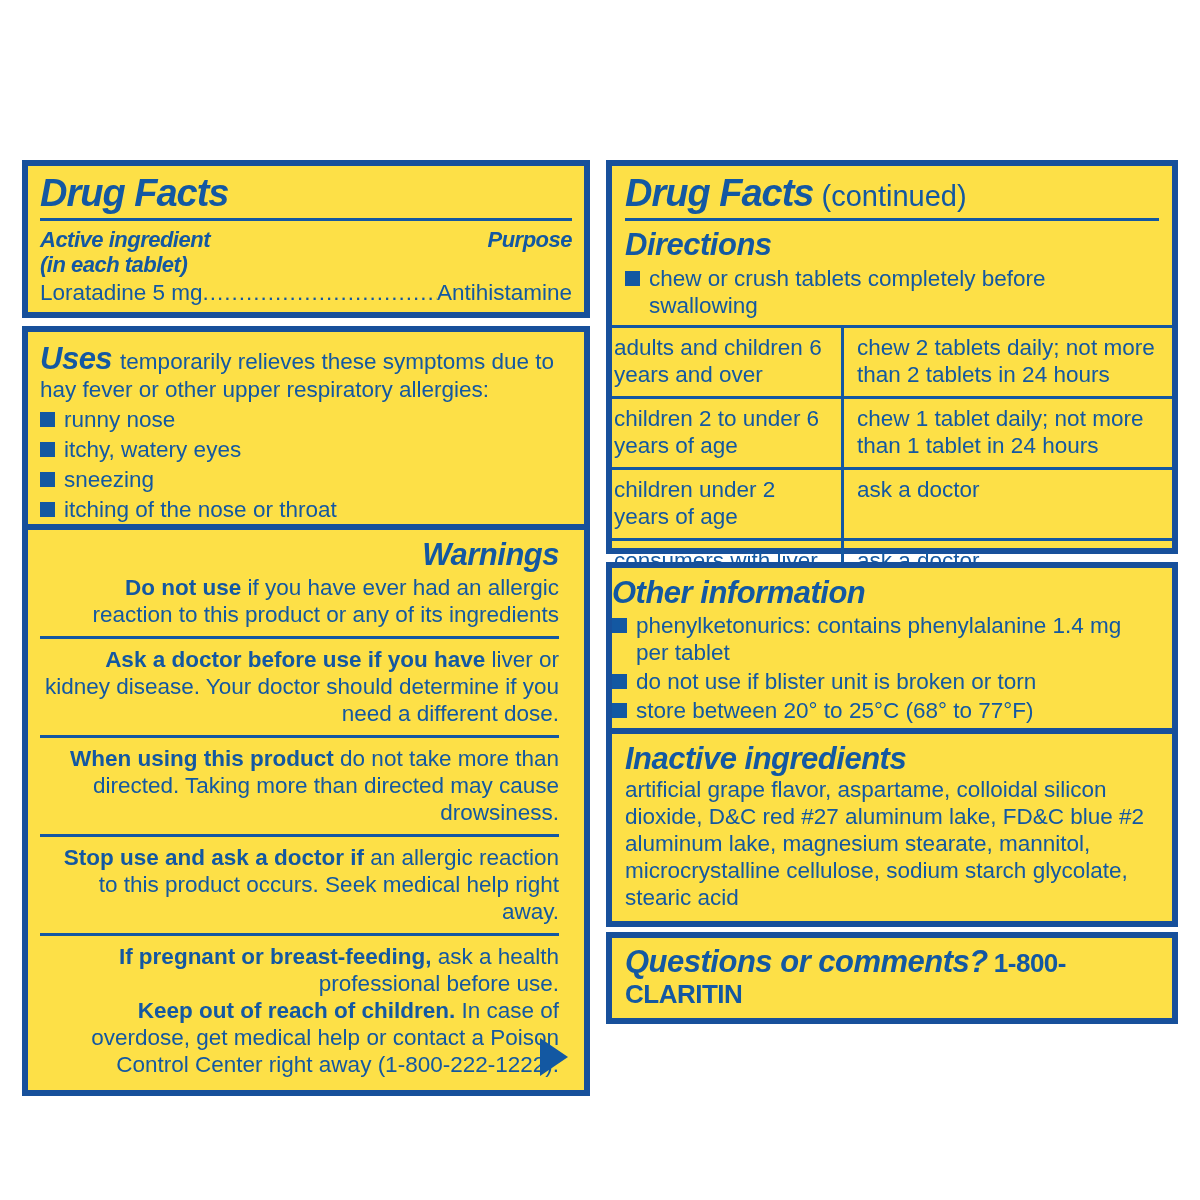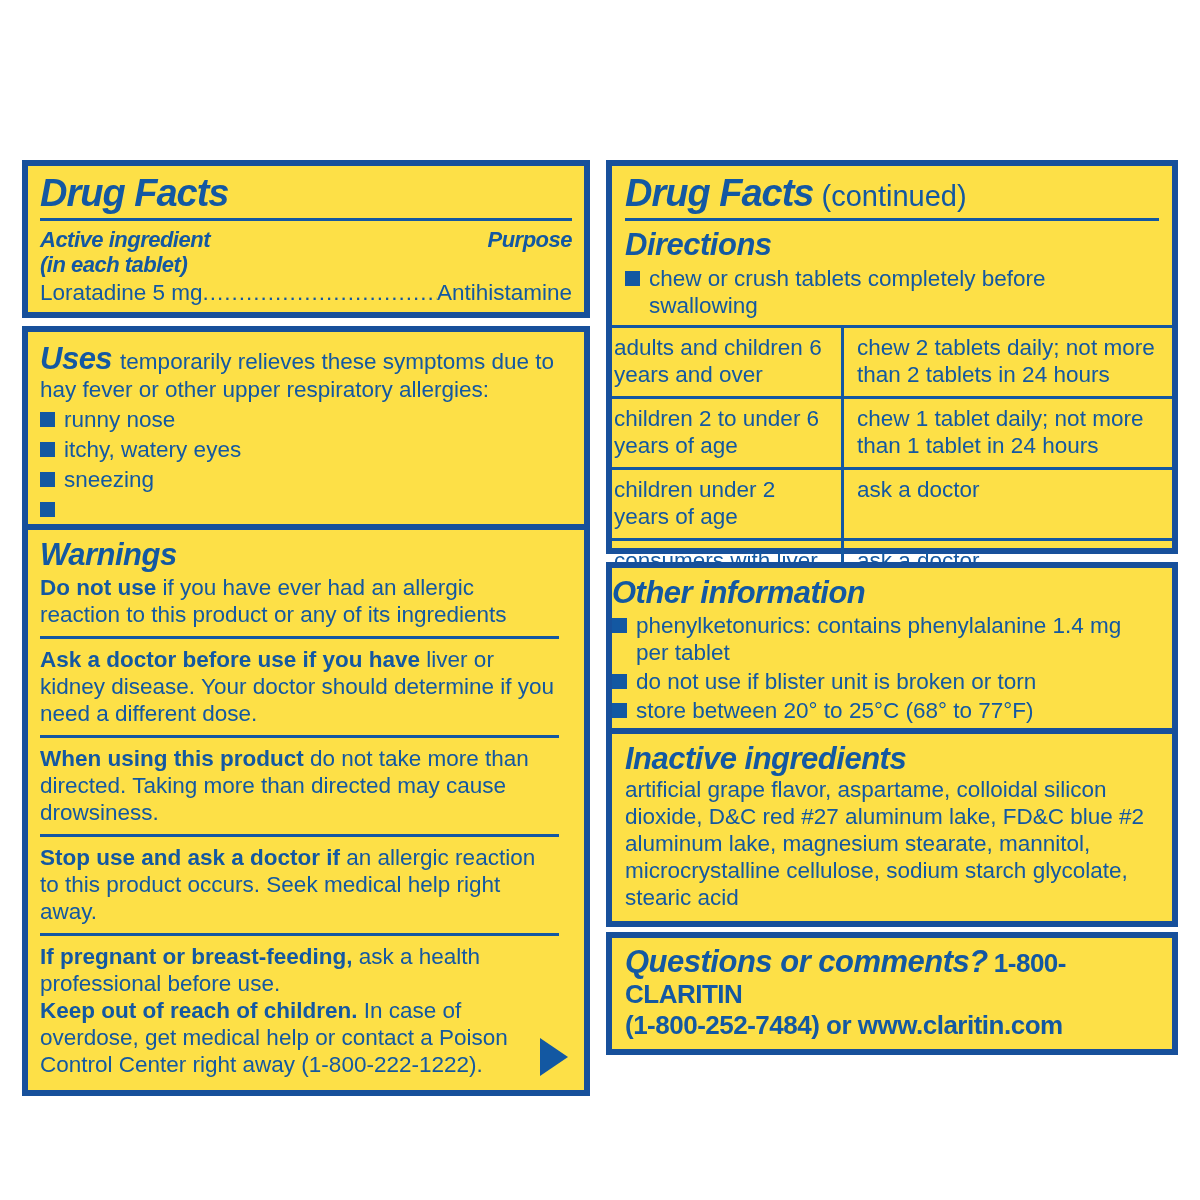--- a/index.html
+++ b/index.html
@@ -34,21 +34,21 @@
   .ai-row { display:flex; justify-content:space-between; align-items:flex-start; }
   .lor-row { display:flex; align-items:baseline; margin-top:2px; }
   .lor-row .dots { flex:1; overflow:hidden; white-space:nowrap; letter-spacing:1px; }
 
   
   #lbox2 { left:22px; top:326px; width:568px; min-height:190px; padding:10px 12px 10px 12px; }
   #lbox2 .intro .sec-heading { margin-right:8px; }
   #lbox2 .bullet-row { margin-top:3px; }
 
   
-  #lbox3 { left:22px; top:524px; width:568px; min-height:516px; padding:8px 25px 12px 12px; }
+  #lbox3 { left:22px; top:524px; width:568px; min-height:516px; padding:8px 25px 12px 12px;text-align:right; }
   .warn-sec { border-top:3px solid #1358a2; margin-top:8px; padding-top:7px; }
   .warn-sec.first { border-top:none; margin-top:2px; padding-top:0; }
   .arrow-icon {
     position:absolute; right:16px; bottom:14px;
     width:0; height:0;
     border-left:28px solid #1358a2;
     border-top:19px solid transparent;
     border-bottom:19px solid transparent;
   }
 
@@ -109,20 +109,21 @@
     <div class="bullet-row body-text">
       <span class="sq"></span>
       <span>itchy, watery eyes</span>
     </div>
     <div class="bullet-row body-text">
       <span class="sq"></span>
       <span>sneezing</span>
     </div>
     <div class="bullet-row body-text">
       <span class="sq"></span>
+      <span>itching of the nose or throat</span>
     </div>
   </div>
 
   <div class="box" id="lbox3">
     <div class="sec-heading">Warnings</div>
 
     <div class="warn-sec first body-text">
       <span class="b">Do not use</span><span> if you have ever had an allergic reaction to this product or any of its ingredients</span>
     </div>
 
@@ -199,16 +200,15 @@
 
   <div class="box" id="rbox3">
     <div class="sec-heading">Inactive ingredients</div>
     <div class="body-text">artificial grape flavor, aspartame, colloidal silicon dioxide, D&amp;C red #27 aluminum lake, FD&amp;C blue #2 aluminum lake, magnesium stearate, mannitol, microcrystalline cellulose, sodium starch glycolate, stearic acid</div>
   </div>
 
   <div class="box" id="rbox4">
     <div>
       <span class="sec-heading">Questions or comments?</span><span class="phone">1-800-CLARITIN</span>
     </div>
-    <div class="phone">(1-800-252-7484) or www.claritin.com</div>
   </div>
 
 </div>
 
 </body></html>

